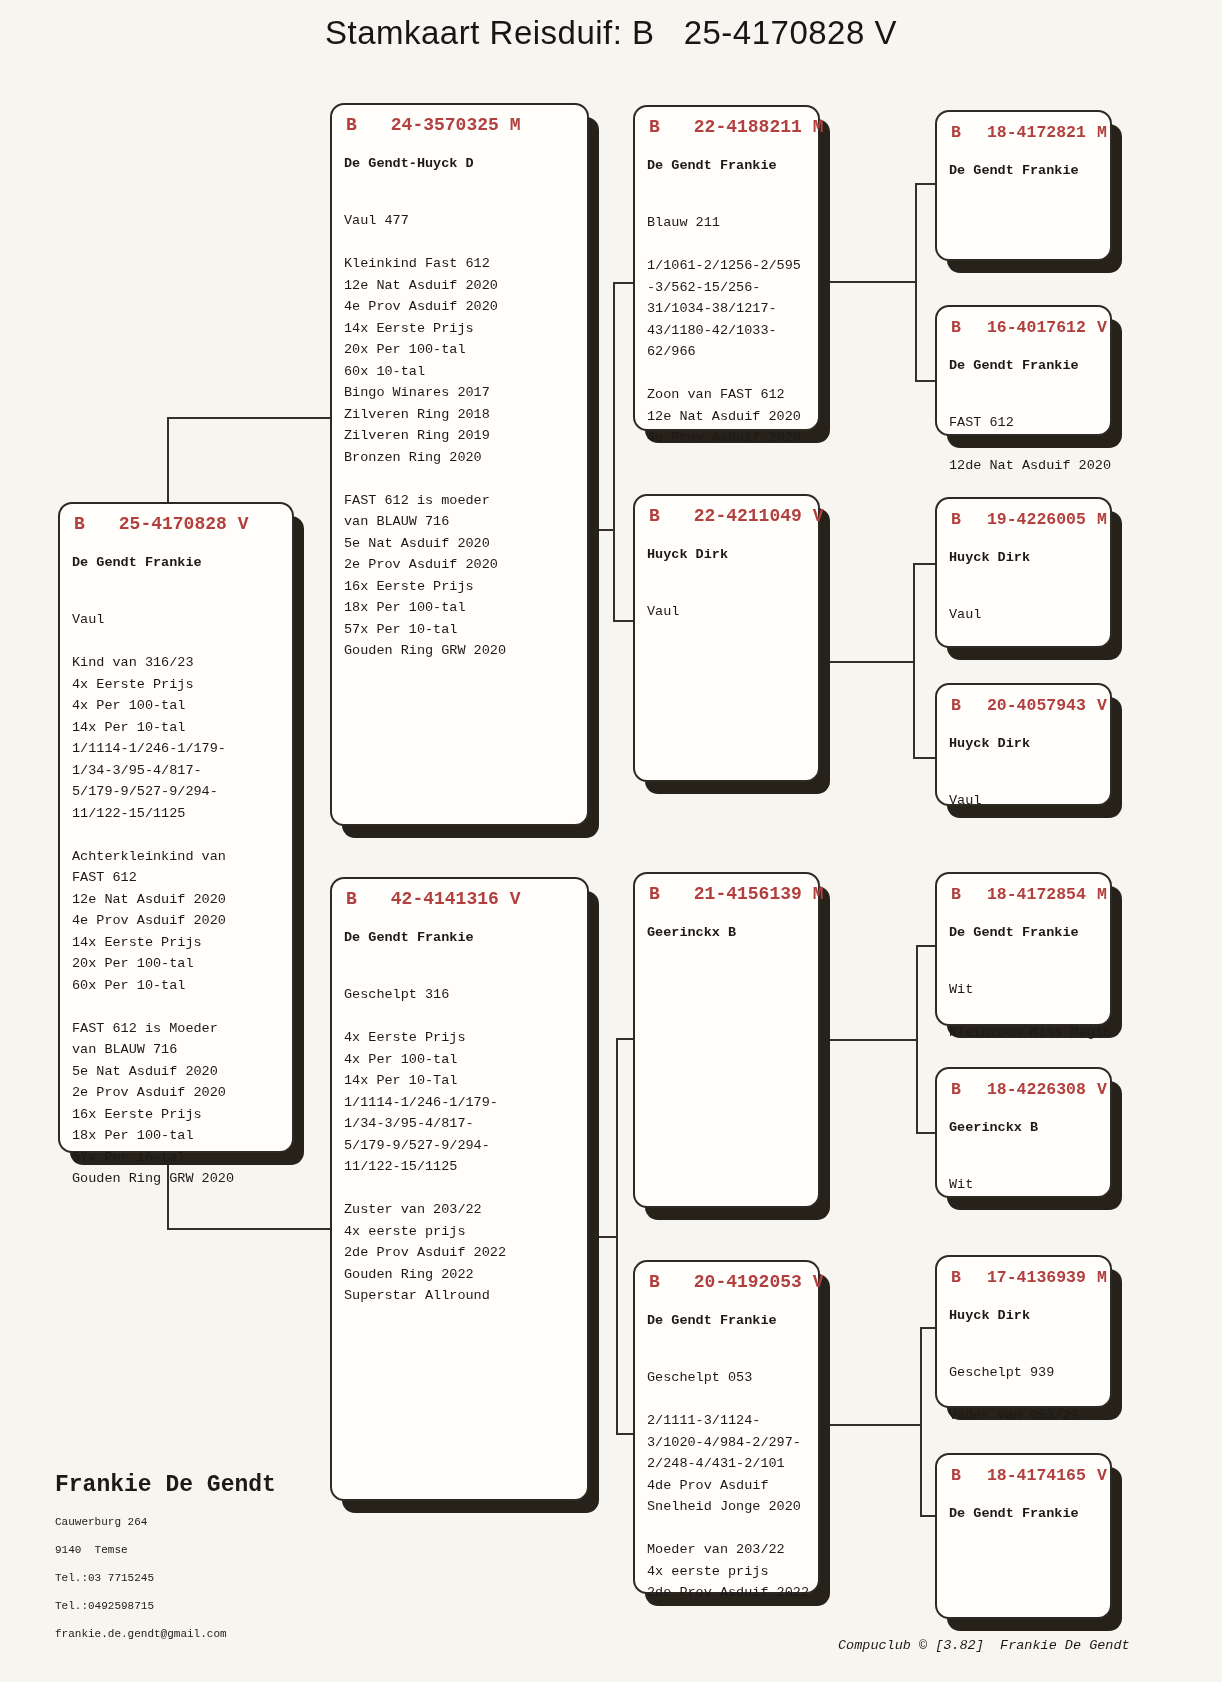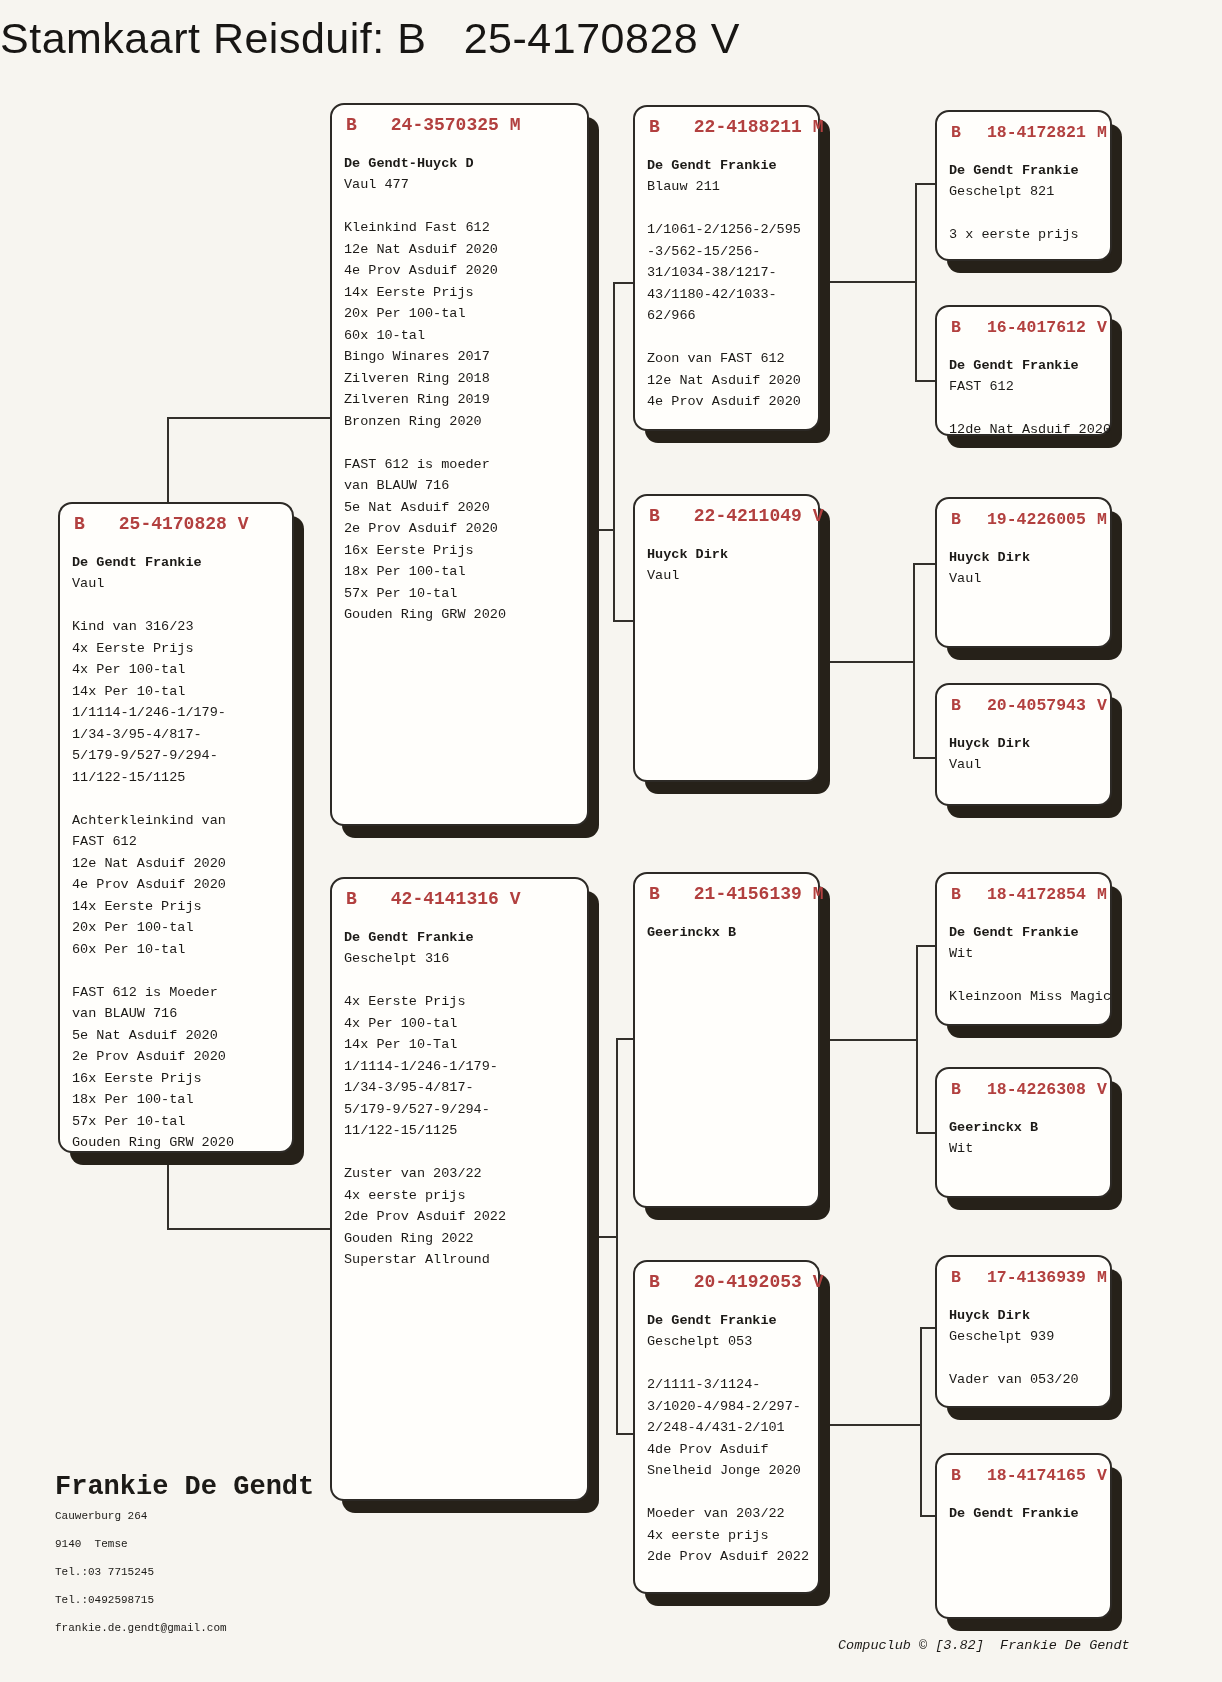--- a/index.html
+++ b/index.html
@@ -1,34 +1,34 @@
 <!DOCTYPE html>
 <html><head>
 <meta charset="utf-8">
 <style>
   html,body{margin:0;padding:0;background:#e9e7e2;}
   .page{position:relative;width:1222px;height:1682px;background:#f7f5f0;overflow:hidden;
         font-family:"Liberation Mono","DejaVu Sans Mono",monospace;color:#1c1a17;}
-  .title{position:absolute;left:0;right:0;top:14px;
-         font-family:"Liberation Sans","DejaVu Sans",sans-serif;font-size:43px;
+  .title{position:absolute;left:0;right:0;top:14px;text-align:center;
+         font-family:"Liberation Sans","DejaVu Sans",sans-serif;font-size:33px;
          letter-spacing:.5px;color:#181614;white-space:pre;}
   .box{position:absolute;background:#fffefb;border:2px solid #2d2a26;border-radius:14px;
        padding:8px 12px;box-shadow:11px 13px 0 -1px #262119;
        font-size:13.5px;line-height:21.5px;}
   .hdr{display:flex;align-items:baseline;font-weight:bold;font-size:18px;
        color:#b2403f;margin:2px 0 16px 2px;white-space:pre;}
   .hdr .country{margin-right:34px;}
   .hdr .sex{margin-left:11px;}
   .col4 .hdr{font-size:16.5px;}
   .col4 .hdr .country{margin-right:26px;}
   .name{font-weight:bold;white-space:pre;}
-  .body{white-space:pre;}
+  .body{white-space:pre;margin-top:36px;}
   .ln{position:absolute;background:#33302b;}
   .owner{position:absolute;left:55px;top:1472px;}
-  .owner-name{font-size:27px;font-weight:bold;}
+  .owner-name{font-size:23px;font-weight:bold;margin-bottom:10px;}
   .owner-line{font-size:11px;line-height:28px;white-space:pre;}
   .credit{position:absolute;left:838px;top:1638px;font-size:13.5px;font-style:italic;white-space:pre;}
 </style>
 </head>
 <body>
 
 <div class="page">
 
   <div class="title">Stamkaart Reisduif: B   25-4170828 V</div>
 
@@ -200,23 +200,20 @@
 Moeder van 203/22
 4x eerste prijs
 2de Prov Asduif 2022</div>
   </div>
 
   <div class="box col4" style="left:935px;top:110px;width:149px;height:131px">
     <div class="hdr">
       <span class="country">B</span><span class="ring">18-4172821</span><span class="sex">M</span>
     </div>
     <div class="name">De Gendt Frankie</div>
-    <div class="body">Geschelpt 821
-
-3 x eerste prijs</div>
   </div>
 
   <div class="box col4" style="left:935px;top:305px;width:149px;height:111px">
     <div class="hdr">
       <span class="country">B</span><span class="ring">16-4017612</span><span class="sex">V</span>
     </div>
     <div class="name">De Gendt Frankie</div>
     <div class="body">FAST 612
 
 12de Nat Asduif 2020</div>

